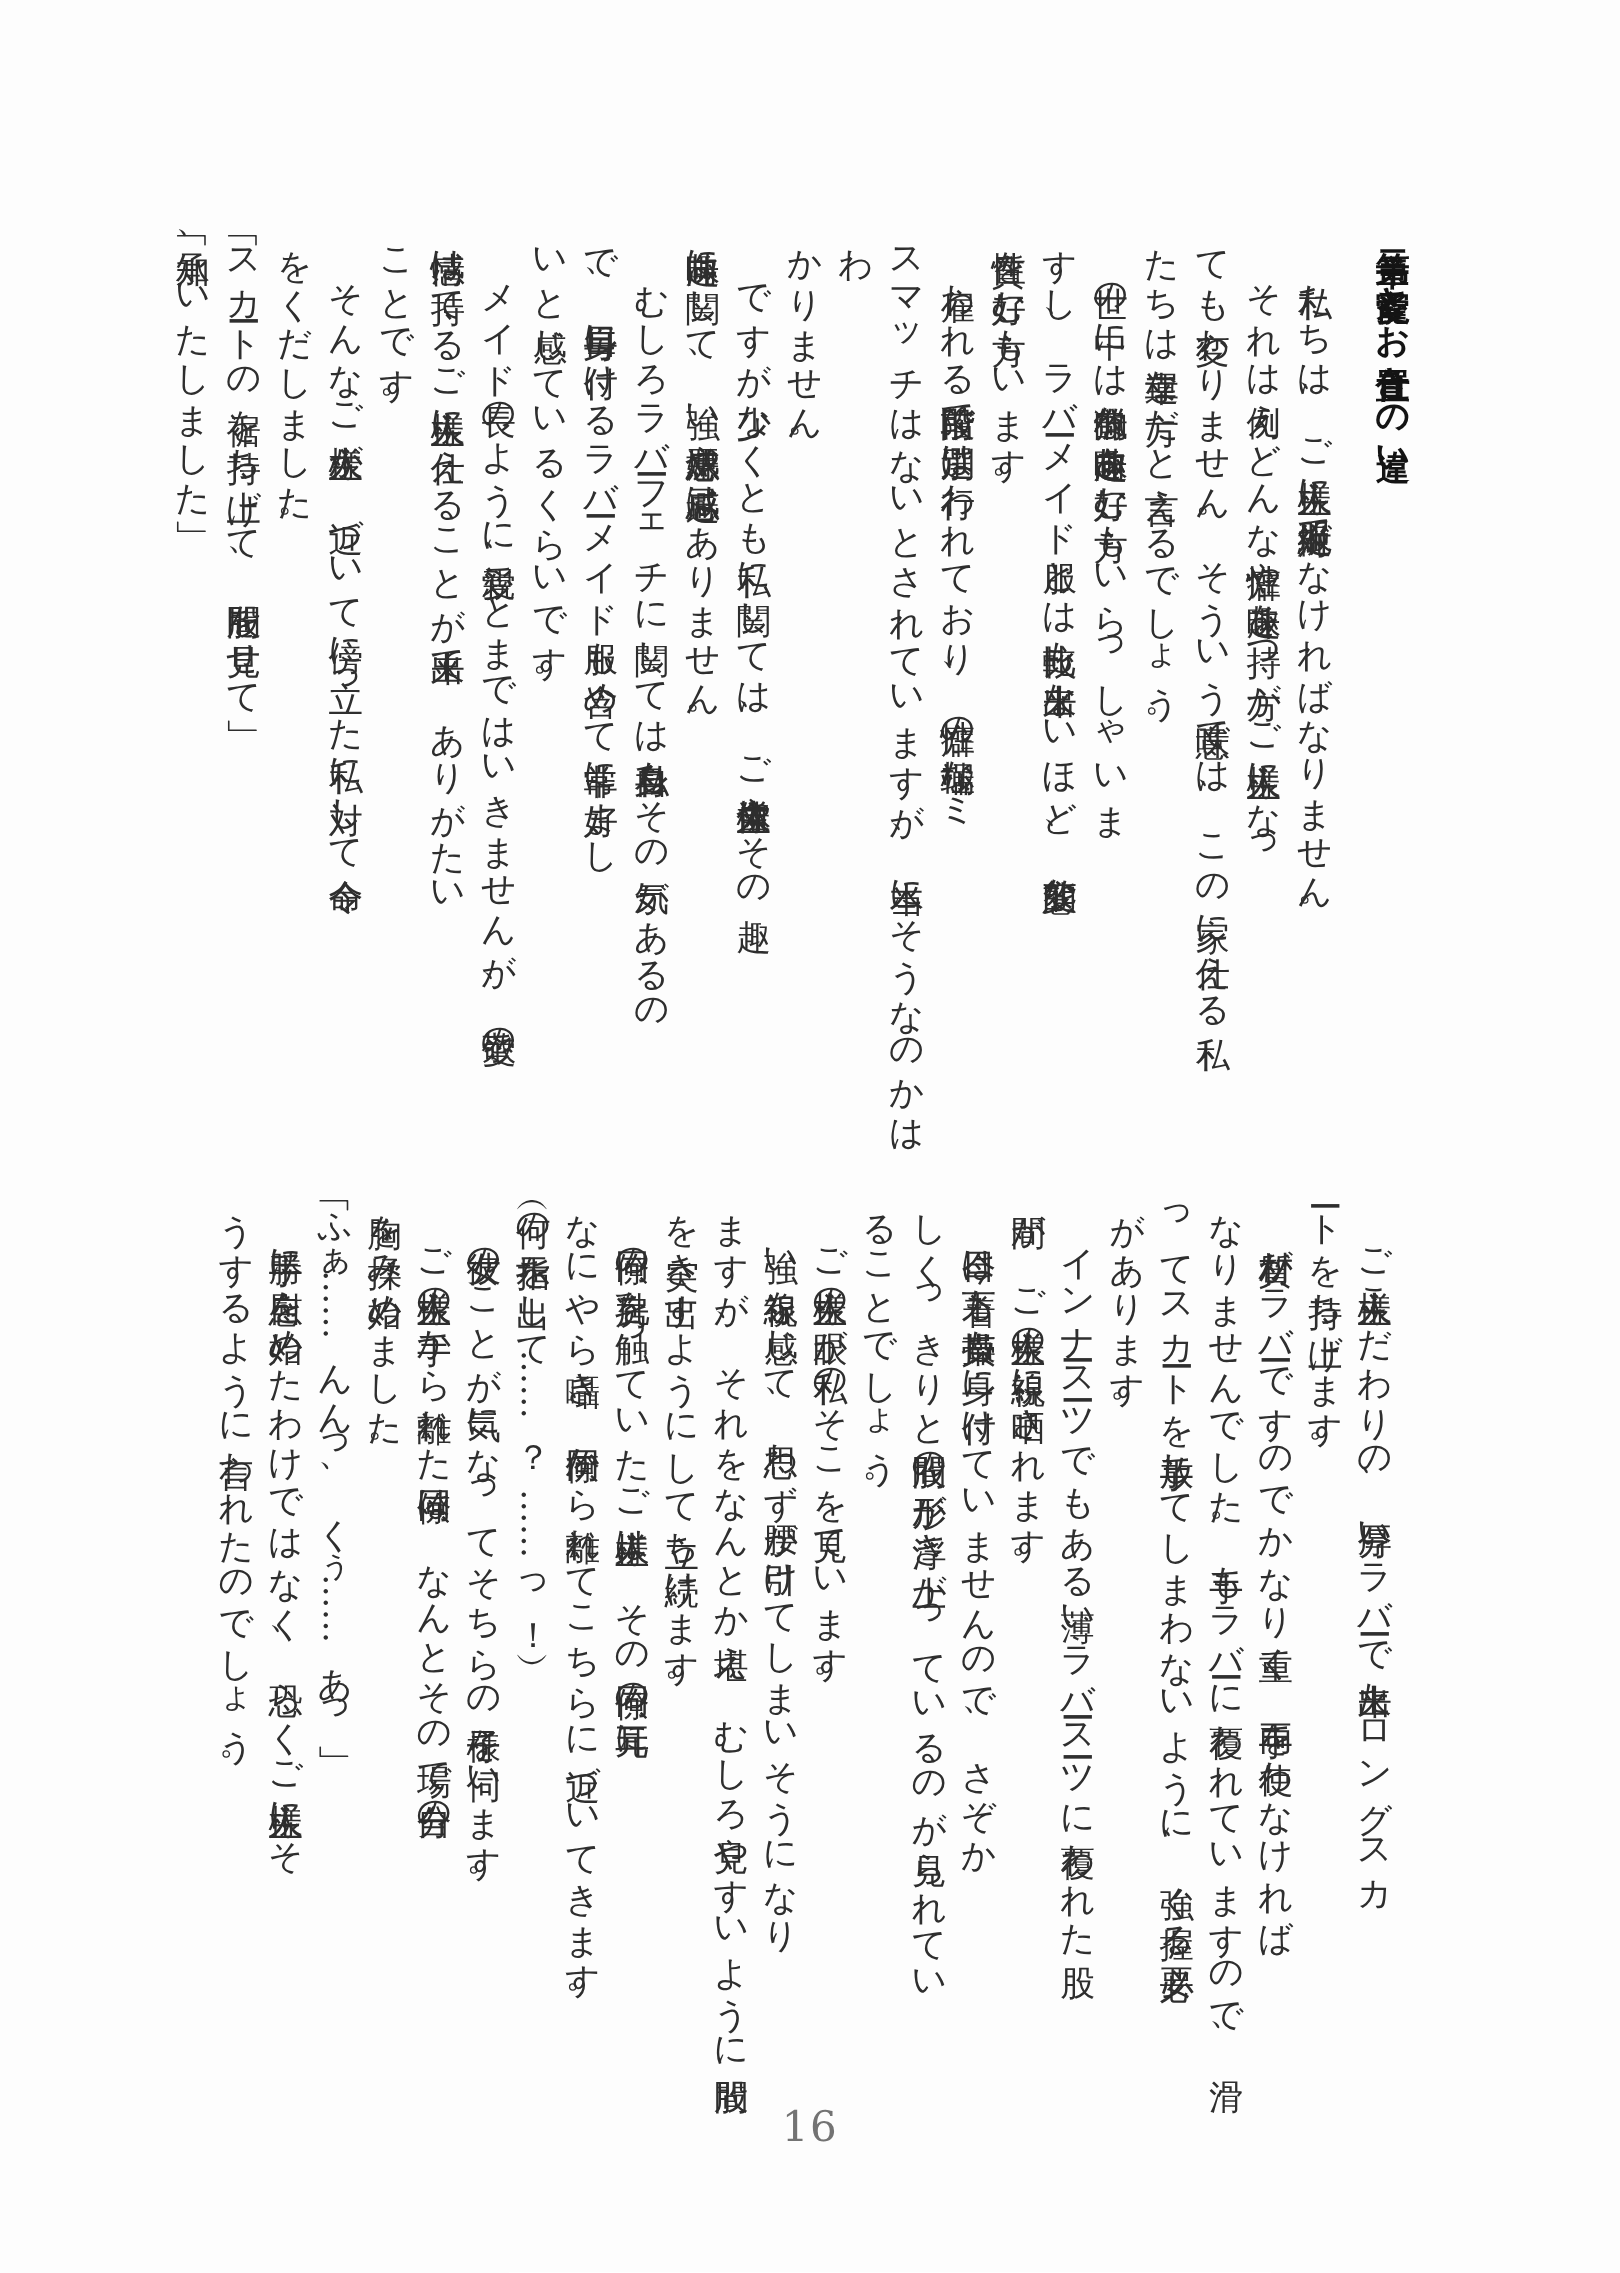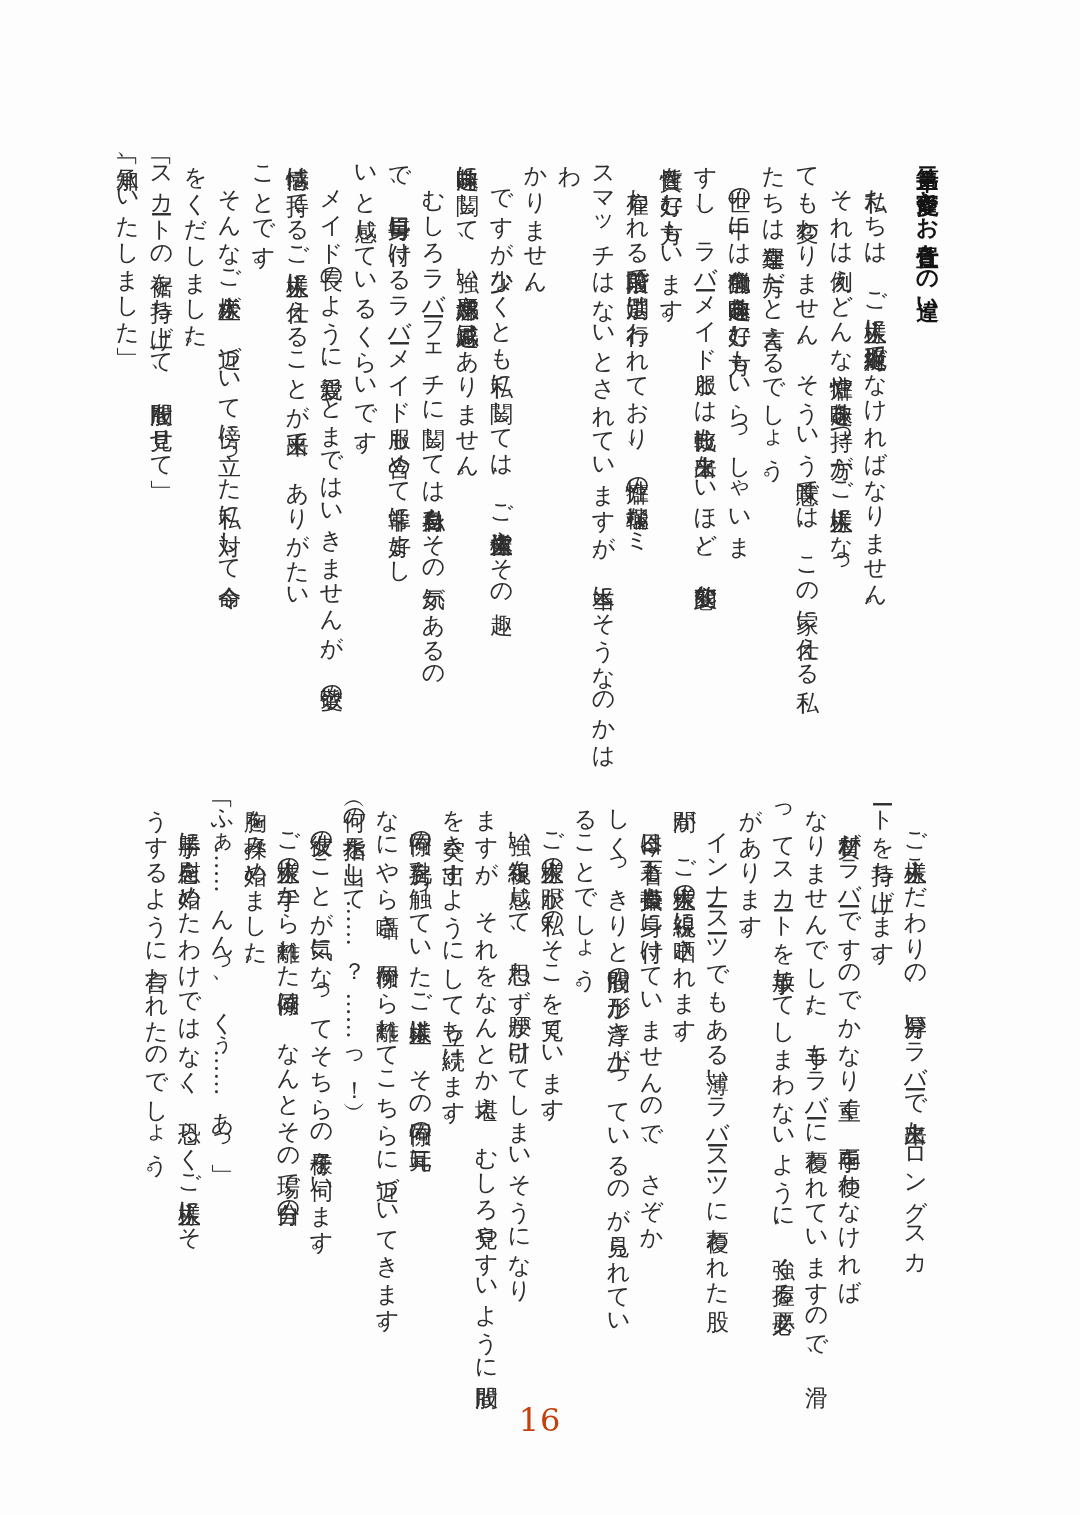--- a/index.html
+++ b/index.html
@@ -54,22 +54,22 @@
   .lines {
     
   }
   .page-number {
     position: absolute;
     top: 1401px;
     left: 0;
     width: 100%;
     text-align: center;
     font-family: "DejaVu Serif", serif;
-    font-size: 32px;
-    color: #c2410c;
+    font-size: 28px;
+    color: #737373;
     letter-spacing: 1px;
   }
 </style>
 </head>
 <body>
 
 <div class="page">
 
   <section class="vblock block-upper">
     <h2 class="chapter-heading">第二章　寵愛とお仕置きの違い</h2>

